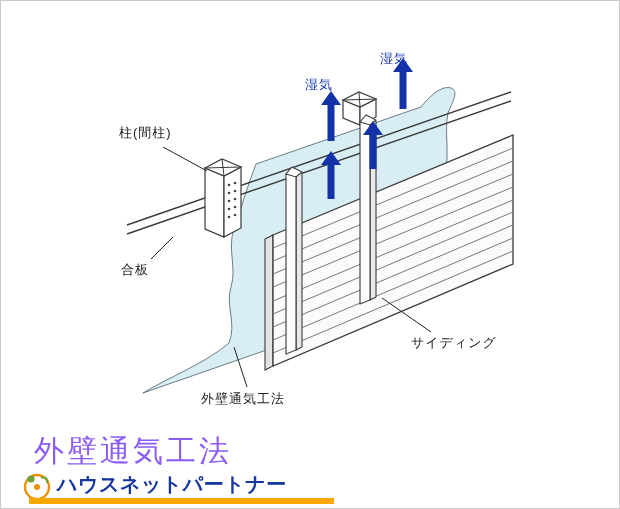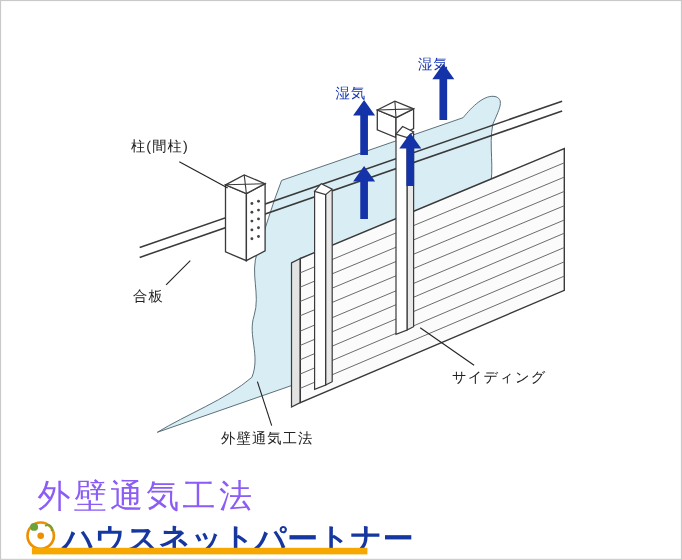--- a/index.html
+++ b/index.html
@@ -29,21 +29,21 @@
     color:#8b5cf6;
     letter-spacing:3px;
     white-space:nowrap;
   }
   #brand-row{
     position:absolute;left:18px;top:468px;width:330px;height:38px;
   }
   #brand-icon{position:absolute;left:0;top:1px;width:36px;height:36px;}
   #brand-text{
     position:absolute;left:38px;top:2px;
-    font-size:28px;font-weight:bold;
+    font-size:20px;font-weight:bold;
     color:#16379f;
     letter-spacing:0.5px;
     white-space:nowrap;
   }
   #brand-underline{
     position:absolute;left:10px;top:29px;
     width:305px;height:6px;
     background:#f6a800;
   }
 </style>

